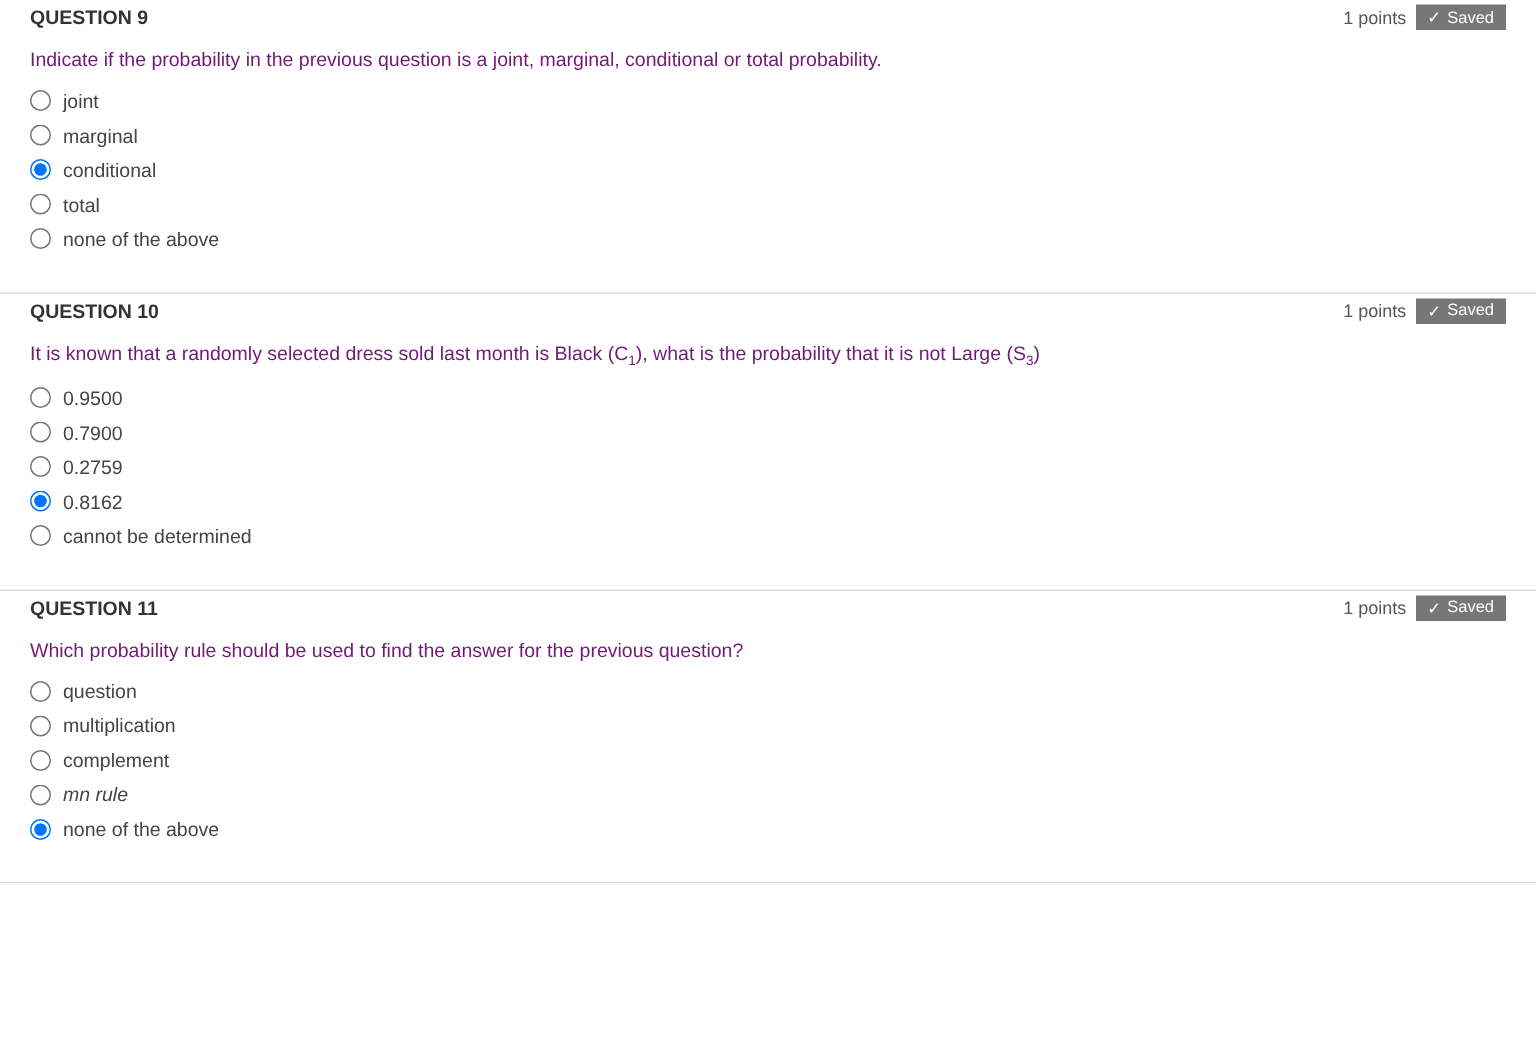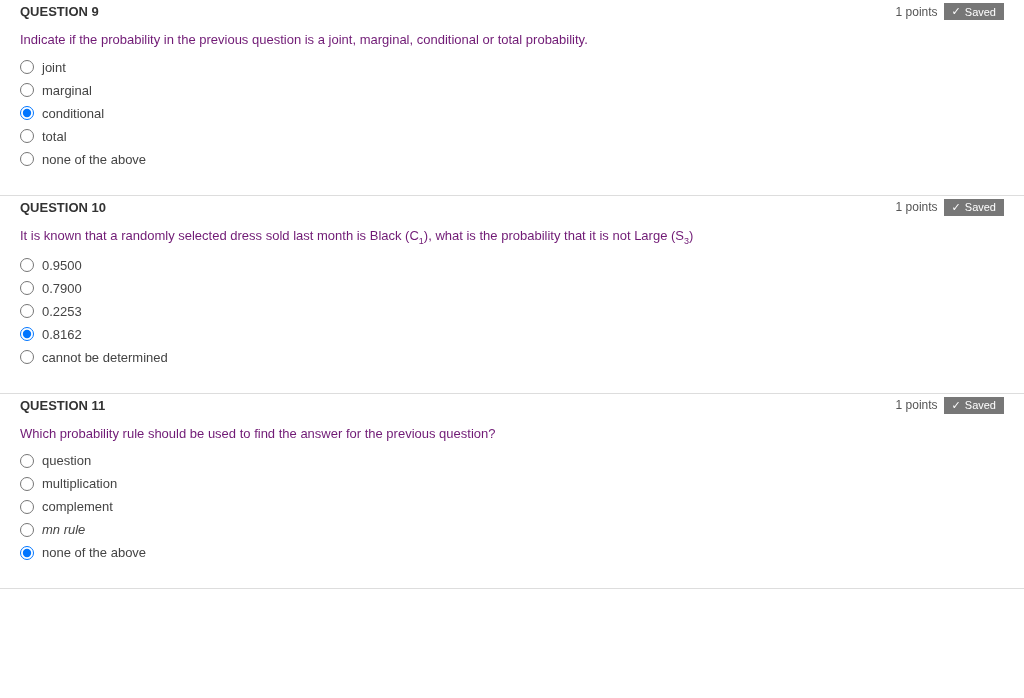--- a/index.html
+++ b/index.html
@@ -135,21 +135,21 @@
     <li class="option-item">
       <input type="radio" name="q10" style="">
       <label>0.9500</label>
     </li>
     <li class="option-item">
       <input type="radio" name="q10" style="">
       <label>0.7900</label>
     </li>
     <li class="option-item">
       <input type="radio" name="q10" style="">
-      <label>0.2253</label>
+      <label>0.2759</label>
     </li>
     <li class="option-item">
       <input type="radio" name="q10" checked="" style="">
       <label>0.8162</label>
     </li>
     <li class="option-item">
       <input type="radio" name="q10" style="">
       <label>cannot be determined</label>
     </li>
   </ul>

